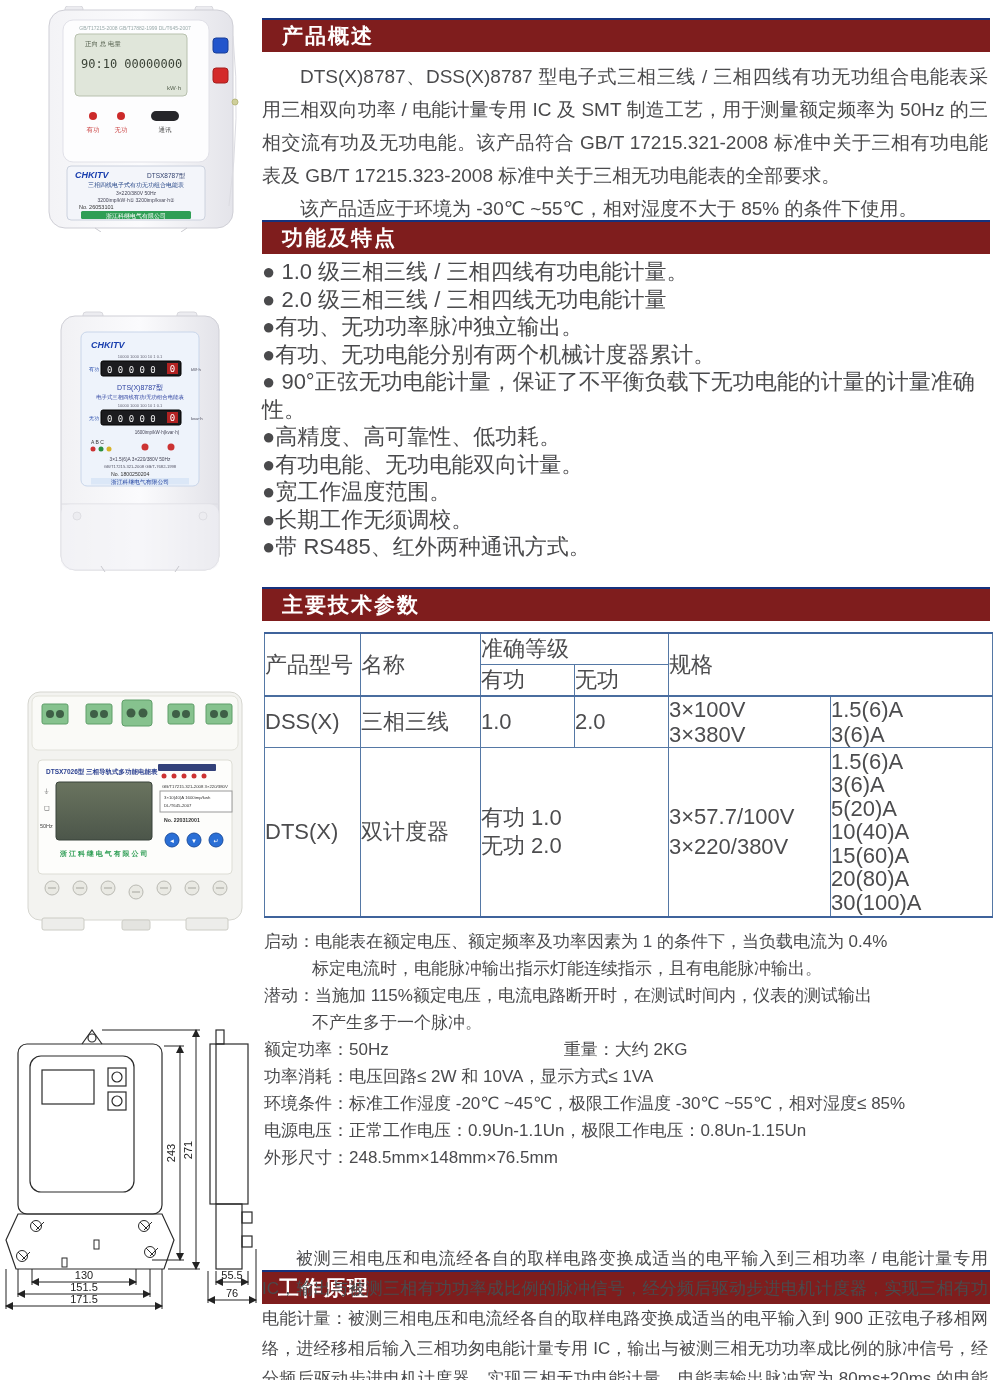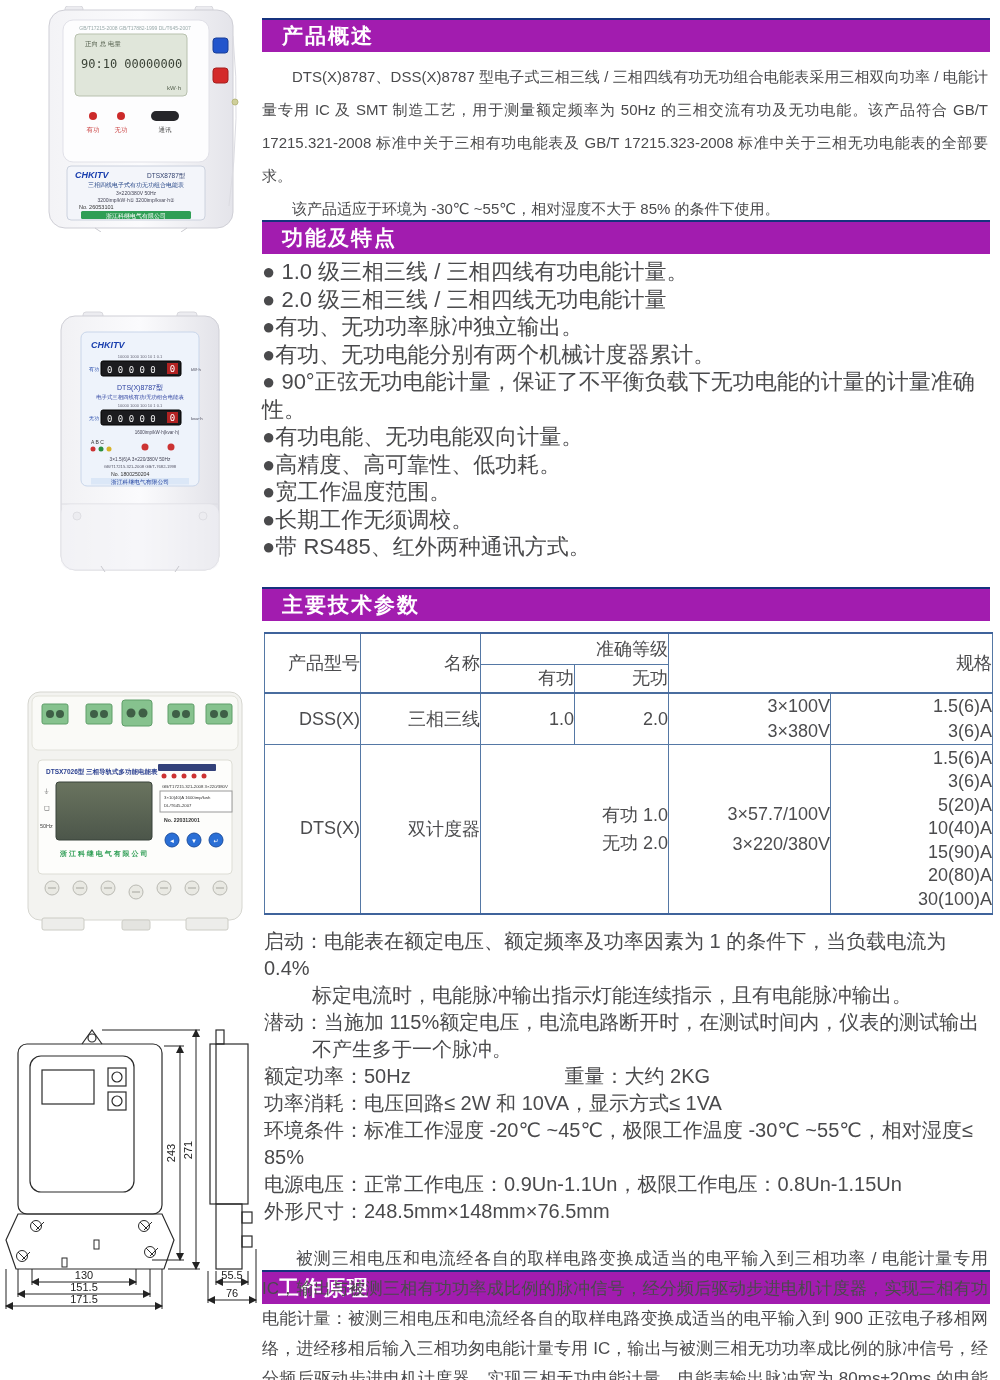--- a/index.html
+++ b/index.html
@@ -5,49 +5,49 @@
   html,body { margin:0; padding:0; background:#ffffff; }
   .page {
     position:relative; width:1000px; height:1380px; background:#fff;
     font-family:"Liberation Sans","DejaVu Sans",sans-serif; color:#4a4a4c;
     overflow:hidden;
   }
   figure { margin:0; position:absolute; }
   
   .bar {
     position:absolute; left:262px; width:728px; height:34px; box-sizing:border-box;
-    background:#a21caf; border-top:2px solid #16327e;
+    background:#7f1d1d; border-top:2px solid #16327e;
     color:#fff; font-size:21px; font-weight:bold; line-height:31px;
     padding-left:20px; letter-spacing:2px;
   }
   .para {
     position:absolute; left:262px; width:726px;
-    font-size:15px; line-height:33px; text-align:justify; color:#4a4a4c;
+    font-size:19px; line-height:33px; text-align:justify; color:#4a4a4c;
   }
   .para p { margin:0; text-indent:2em; }
   .bullets {
     position:absolute; left:262px; width:726px;
     font-size:22px; line-height:27.5px; color:#4a4a4c;
   }
   
   table.params {
     position:absolute; left:264px; top:632px; width:728px;
     border-collapse:collapse; table-layout:fixed;
-    font-size:18px; color:#4c4c4e; text-align:right;
+    font-size:22px; color:#4c4c4e; text-align:left;
   }
   table.params { border:1px solid #5578a5; border-top:2px solid #3f639b; border-bottom:2px solid #3f639b; }
   table.params td { border:1px solid #5578a5; padding:0; }
   tr.h1 { height:31px; } tr.h2 { height:29px; }
   tr.dss { height:51px; } tr.dts { height:169px; }
   tr.dss td { border-top:2px solid #4a6d9f; }
   .lh25 div { line-height:25px; } .lh28 div { line-height:28px; }
   .lh30 div { line-height:30px; } .lh23 div { line-height:23.5px; }
   .notes {
     position:absolute; left:264px; width:728px;
-    font-size:20px; line-height:27px; color:#4a4a4c;
+    font-size:17px; line-height:27px; color:#4a4a4c;
   }
   .notes .cont { padding-left:48px; }
   .nspan { display:inline-block; min-width:295px; }
   svg text { font-family:"Liberation Sans","DejaVu Sans",sans-serif; }
   .mono { font-family:"DejaVu Sans Mono",monospace; }
 </style>
 </head>
 <body>
 
 <div class="page">
@@ -290,22 +290,22 @@
     <p>该产品适应于环境为 -30℃ ~55℃，相对湿度不大于 85% 的条件下使用。</p>
   </div>
 
   <div class="bar" style="top:220px;">功能及特点</div>
   <div class="bullets" style="top:258px;">
     <div>● 1.0 级三相三线 / 三相四线有功电能计量。</div>
     <div>● 2.0 级三相三线 / 三相四线无功电能计量</div>
     <div>●有功、无功功率脉冲独立输出。</div>
     <div>●有功、无功电能分别有两个机械计度器累计。</div>
     <div>● 90°正弦无功电能计量，保证了不平衡负载下无功电能的计量的计量准确性。</div>
+    <div>●高精度、高可靠性、低功耗。</div>
     <div>●有功电能、无功电能双向计量。</div>
-    <div>●高精度、高可靠性、低功耗。</div>
     <div>●宽工作温度范围。</div>
     <div>●长期工作无须调校。</div>
     <div>●带 RS485、红外两种通讯方式。</div>
   </div>
 
   <div class="bar" style="top:587px;">主要技术参数</div>
 
   <table class="params">
     <colgroup>
       <col style="width:96px">
@@ -349,21 +349,21 @@
       </td>
       <td class="lh30">
         <div>3×57.7/100V</div>
         <div>3×220/380V</div>
       </td>
       <td class="lh23">
         <div>1.5(6)A</div>
         <div>3(6)A</div>
         <div>5(20)A</div>
         <div>10(40)A</div>
-        <div>15(90)A</div>
+        <div>15(60)A</div>
         <div>20(80)A</div>
         <div>30(100)A</div>
       </td>
     </tr>
   </tbody>
     </table>
 
   <div class="notes" style="top:928px;">
     <div>启动：电能表在额定电压、额定频率及功率因素为 1 的条件下，当负载电流为 0.4%</div>
     <div class="cont">标定电流时，电能脉冲输出指示灯能连续指示，且有电能脉冲输出。</div>

